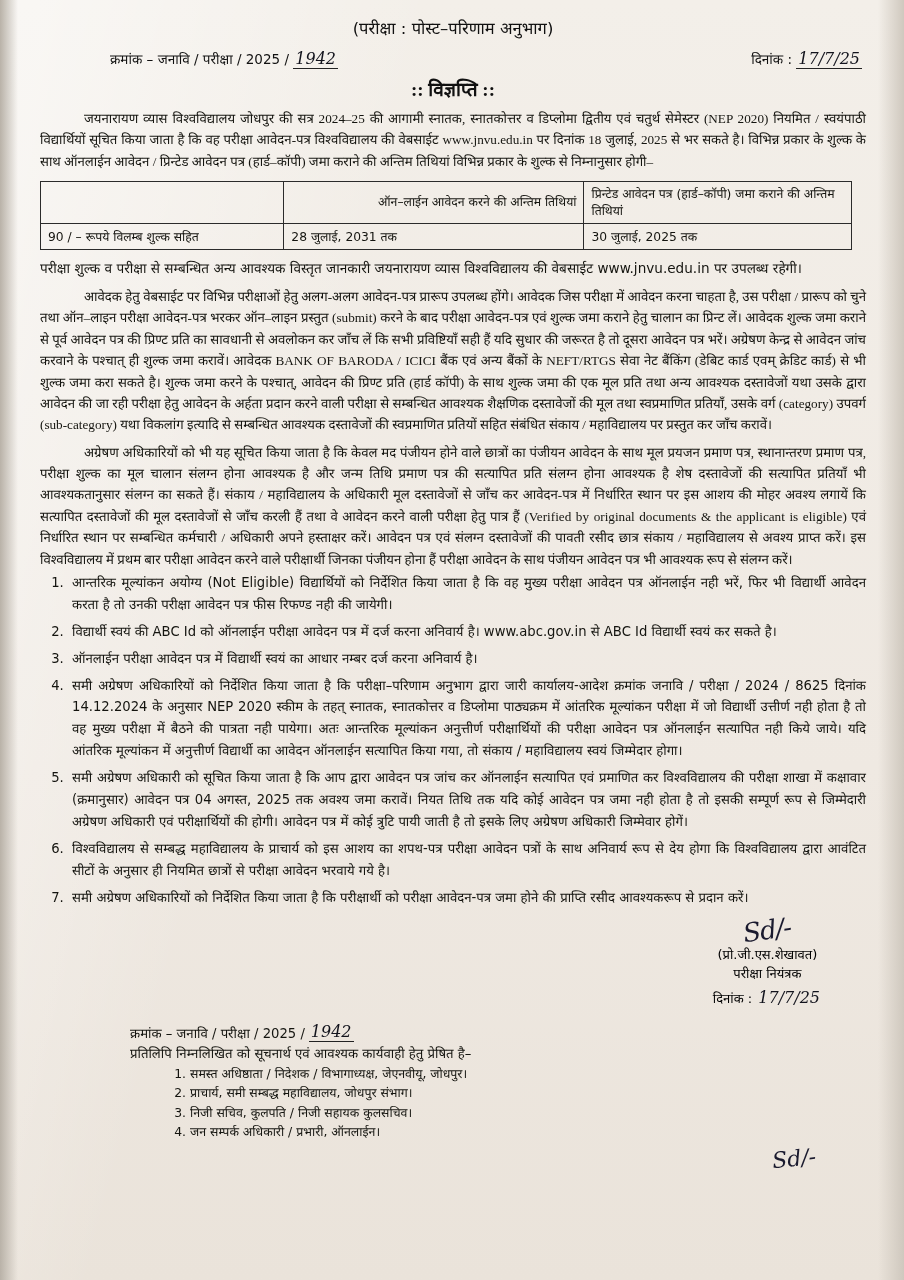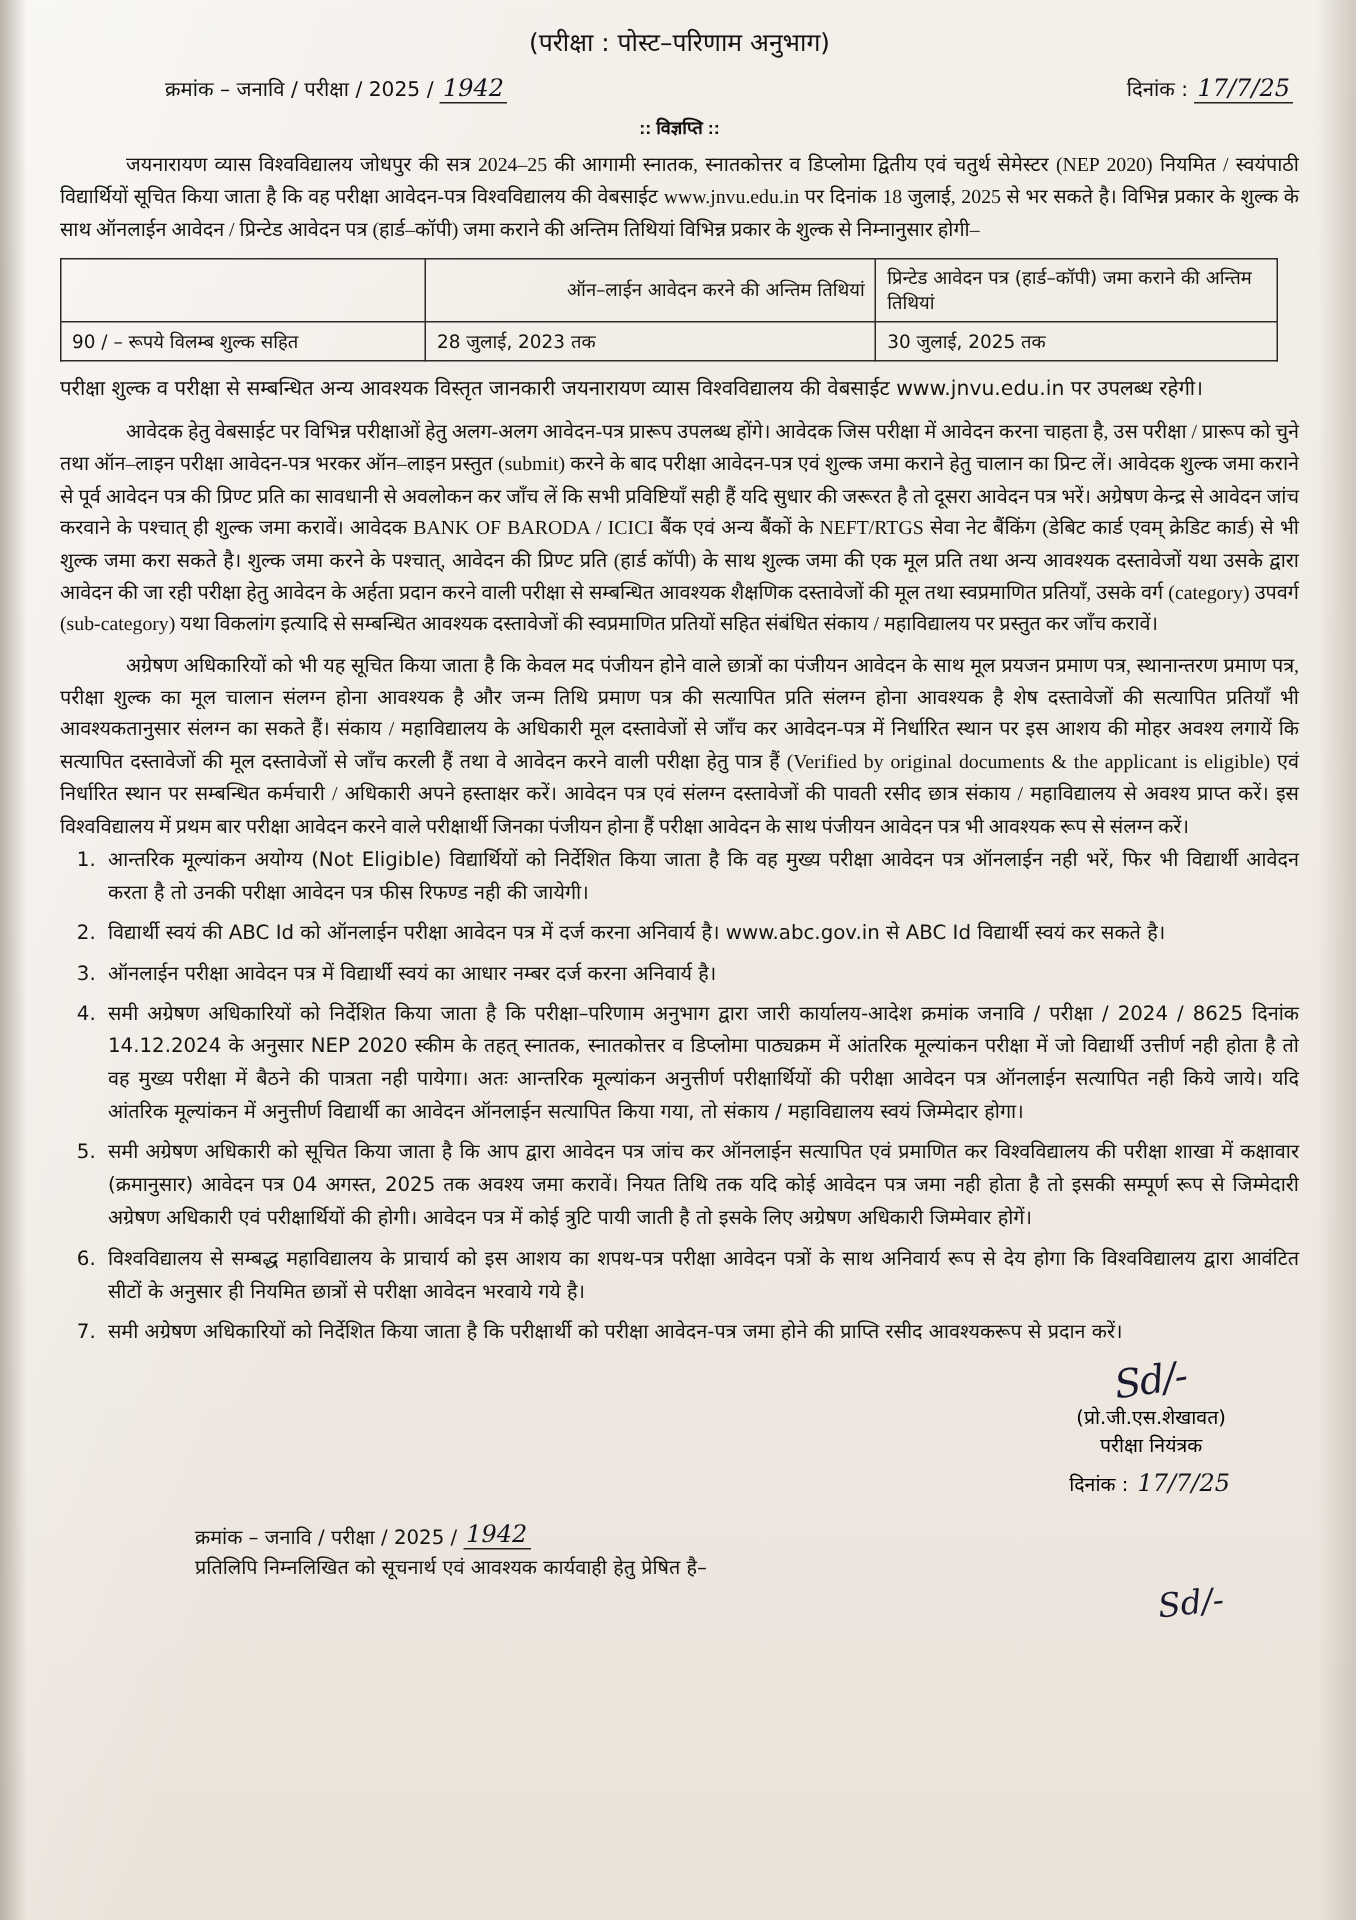--- a/index.html
+++ b/index.html
@@ -72,22 +72,22 @@
     font-style: italic;
     font-size: 16px;
     color: #12131c;
     border-bottom: 1.3px solid #222;
     padding: 0 2px;
   }
   .hand.nb { border-bottom: none; }
 
   .vigyapti {
     text-align: center;
-    font-family: Liberation Sans, sans-serif;
-    font-size: 12px;
+    font-family: Liberation Serif, serif;
+    font-size: 19px;
     font-weight: bold;
     margin-top: 8px;
     color: #111;
   }
 
   .body-text {
     font-family: Liberation Serif, serif;
     font-size: 13.2px;
     line-height: 1.62;
     color: #14140f;
@@ -230,21 +230,21 @@
     <thead>
       <tr>
         <td class="c0"></td>
         <td class="c1">ऑन–लाईन आवेदन करने की अन्तिम तिथियां</td>
         <td class="c2">प्रिन्टेड आवेदन पत्र (हार्ड–कॉपी) जमा कराने की अन्तिम तिथियां</td>
       </tr>
     </thead>
     <tbody>
       <tr>
         <td>90 / – रूपये विलम्ब शुल्क सहित</td>
-        <td>28 जुलाई, 2023 तक</td>
+        <td>28 जुलाई, 2031 तक</td>
         <td>30 जुलाई, 2025 तक</td>
       </tr>
     </tbody>
   </table>
 
   <div class="big-line">परीक्षा शुल्क व परीक्षा से सम्बन्धित अन्य आवश्यक विस्तृत जानकारी जयनारायण व्यास विश्वविद्यालय की वेबसाईट www.jnvu.edu.in पर उपलब्ध रहेगी।</div>
 
   <div class="body-text">
     <p class="indent">आवेदक हेतु वेबसाईट पर विभिन्न परीक्षाओं हेतु अलग-अलग आवेदन-पत्र प्रारूप उपलब्ध होंगे। आवेदक जिस परीक्षा में आवेदन करना चाहता है, उस परीक्षा / प्रारूप को चुने तथा ऑन–लाइन परीक्षा आवेदन-पत्र भरकर ऑन–लाइन प्रस्तुत (submit) करने के बाद परीक्षा आवेदन-पत्र एवं शुल्क जमा कराने हेतु चालान का प्रिन्ट लें। आवेदक शुल्क जमा कराने से पूर्व आवेदन पत्र की प्रिण्ट प्रति का सावधानी से अवलोकन कर जाँच लें कि सभी प्रविष्टियाँ सही हैं यदि सुधार की जरूरत है तो दूसरा आवेदन पत्र भरें। अग्रेषण केन्द्र से आवेदन जांच करवाने के पश्चात् ही शुल्क जमा करावें। आवेदक BANK OF BARODA / ICICI बैंक एवं अन्य बैंकों के NEFT/RTGS सेवा नेट बैंकिंग (डेबिट कार्ड एवम् क्रेडिट कार्ड) से भी शुल्क जमा करा सकते है। शुल्क जमा करने के पश्चात्, आवेदन की प्रिण्ट प्रति (हार्ड कॉपी) के साथ शुल्क जमा की एक मूल प्रति तथा अन्य आवश्यक दस्तावेजों यथा उसके द्वारा आवेदन की जा रही परीक्षा हेतु आवेदन के अर्हता प्रदान करने वाली परीक्षा से सम्बन्धित आवश्यक शैक्षणिक दस्तावेजों की मूल तथा स्वप्रमाणित प्रतियाँ, उसके वर्ग (category) उपवर्ग (sub-category) यथा विकलांग इत्यादि से सम्बन्धित आवश्यक दस्तावेजों की स्वप्रमाणित प्रतियों सहित संबंधित संकाय / महाविद्यालय पर प्रस्तुत कर जाँच करावें।</p>
   </div>
@@ -275,20 +275,26 @@
       </div>
     </div>
   </div>
 
   <div class="footer">
     <div class="fline">
       <span>क्रमांक – जनावि / परीक्षा / 2025 /</span>
       <span class="hand">1942</span>
     </div>
     <div class="sub">प्रतिलिपि निम्नलिखित को सूचनार्थ एवं आवश्यक कार्यवाही हेतु प्रेषित है–</div>
+    <ol class="copies">
+      <li>समस्त अधिष्ठाता / निदेशक / विभागाध्यक्ष, जेएनवीयू, जोधपुर।</li>
+      <li>प्राचार्य, समी सम्बद्ध महाविद्यालय, जोधपुर संभाग।</li>
+      <li>निजी सचिव, कुलपति / निजी सहायक कुलसचिव।</li>
+      <li>जन सम्पर्क अधिकारी / प्रभारी, ऑनलाईन।</li>
+    </ol>
   </div>
 
   <div class="bottom-sign">
     <span class="scr2">Sd/-</span>
     
     
   </div>
 
 </div>
 

